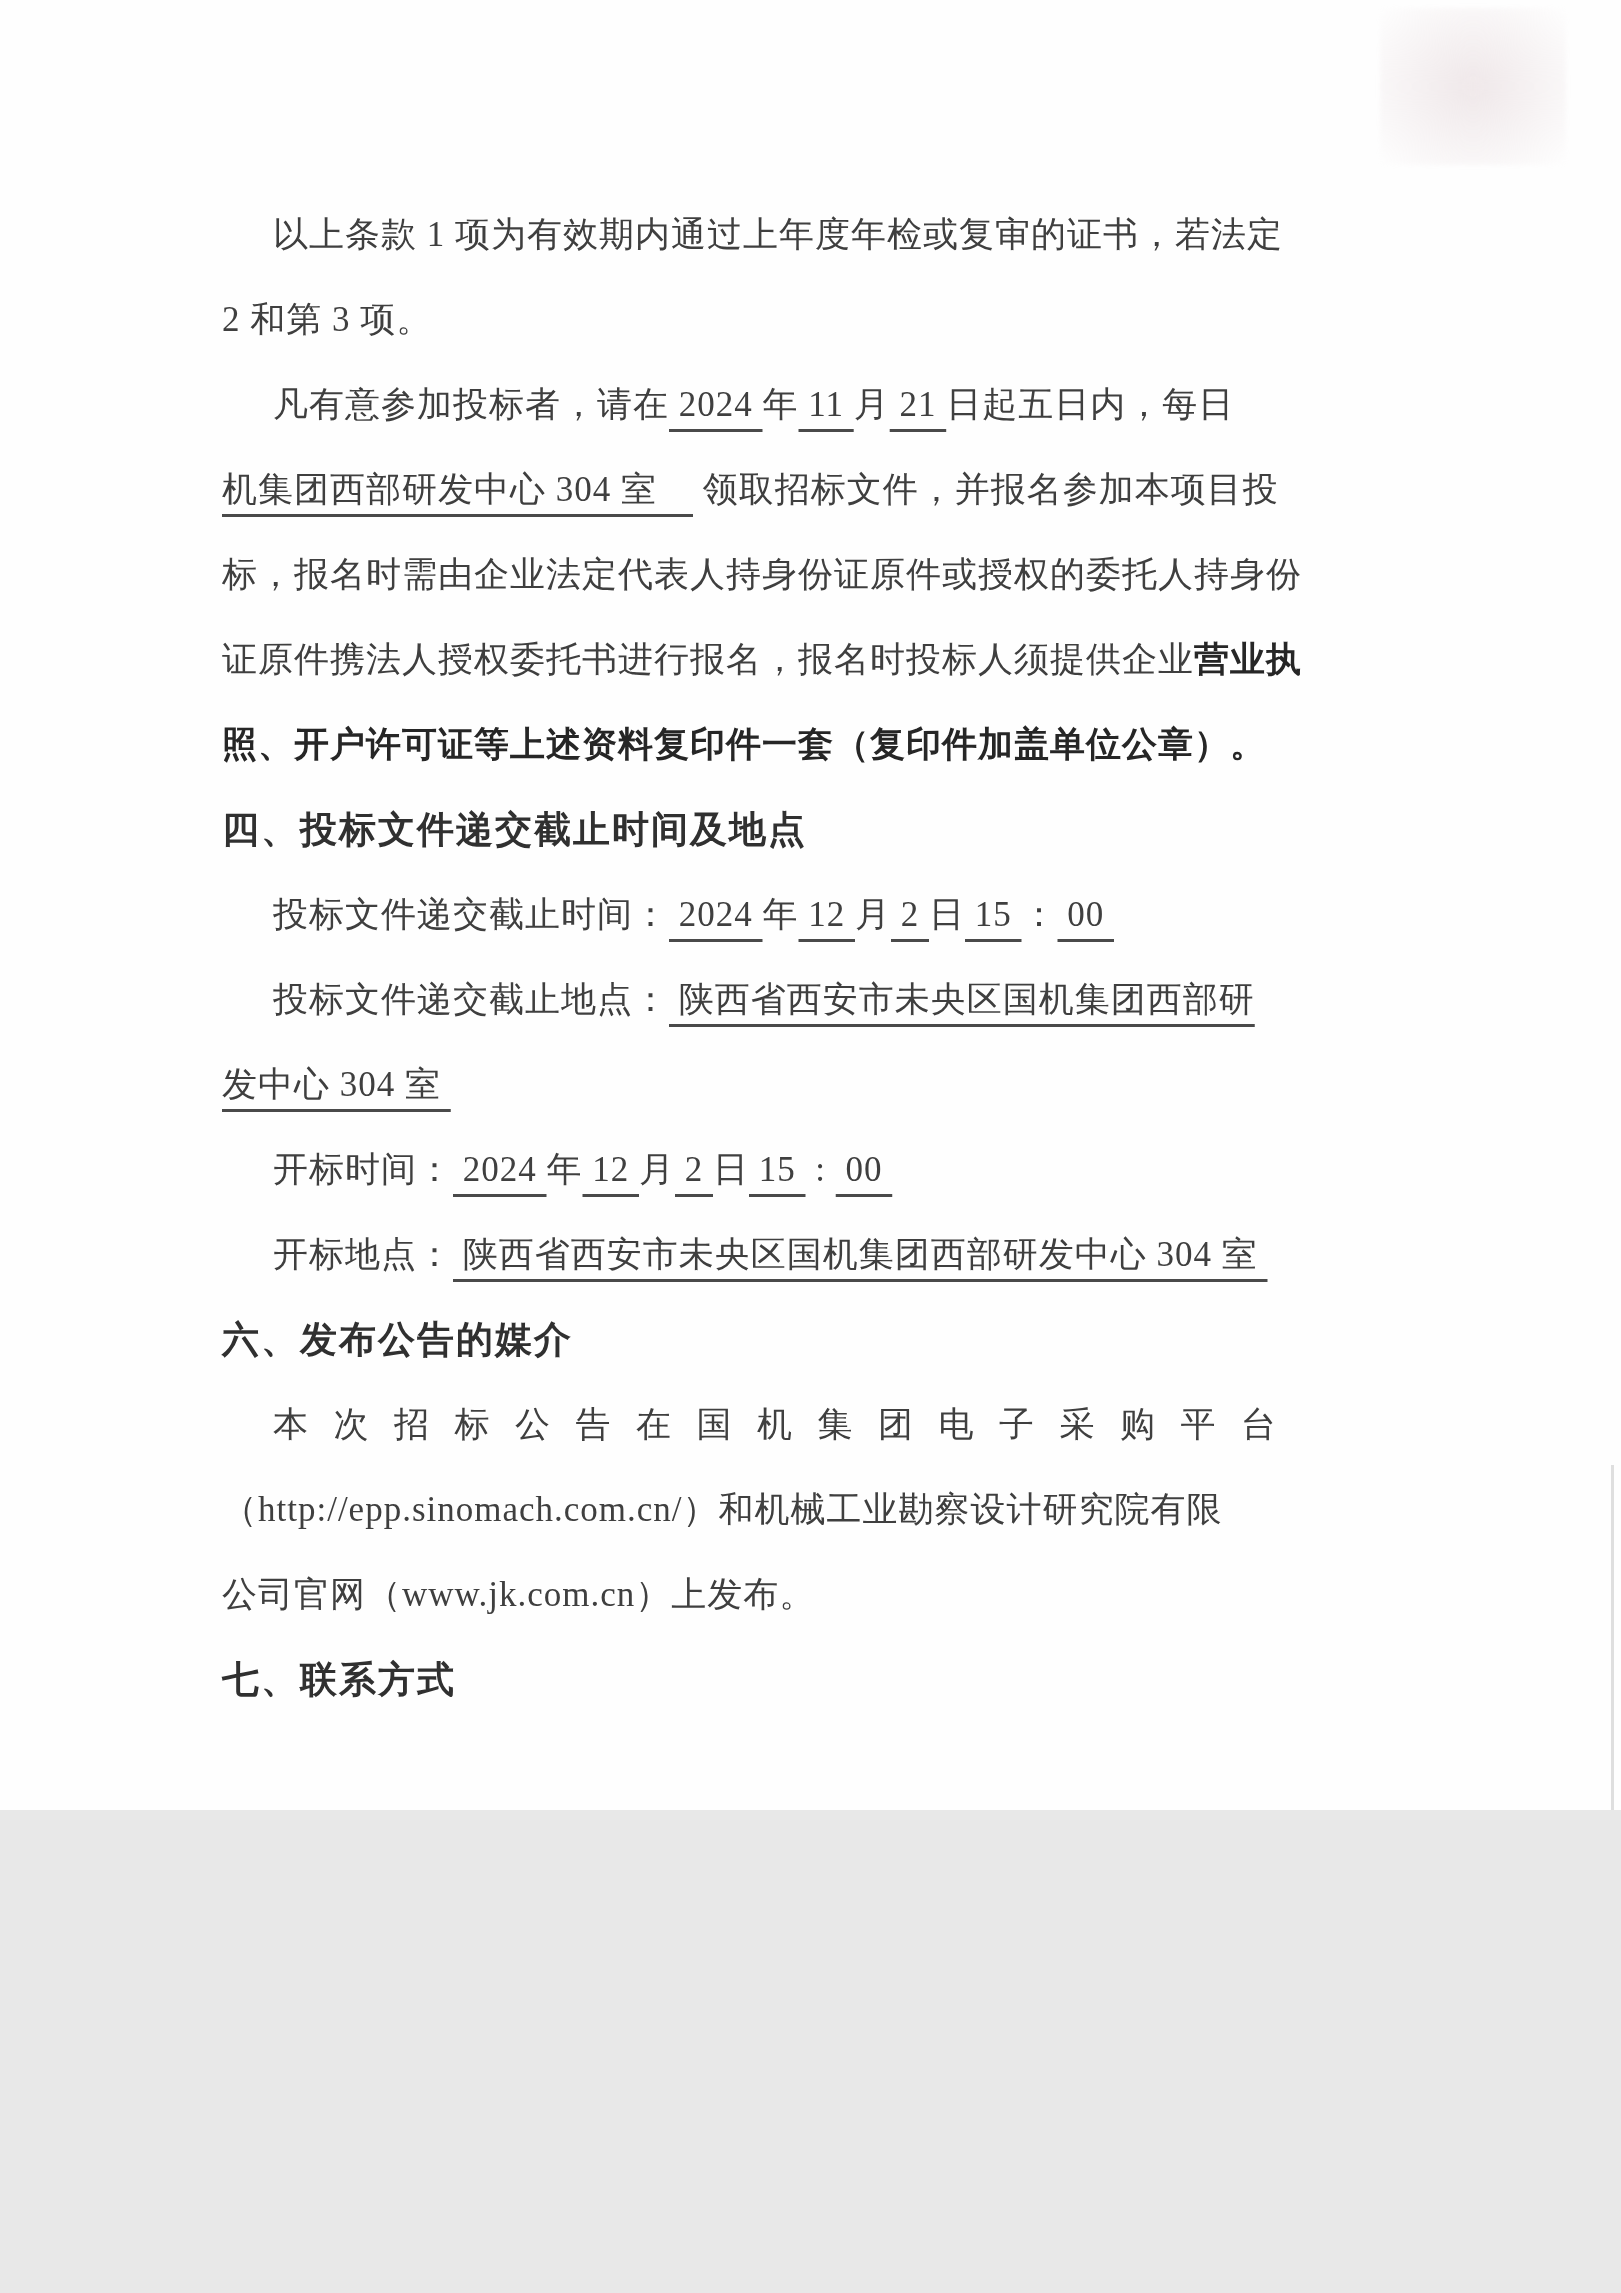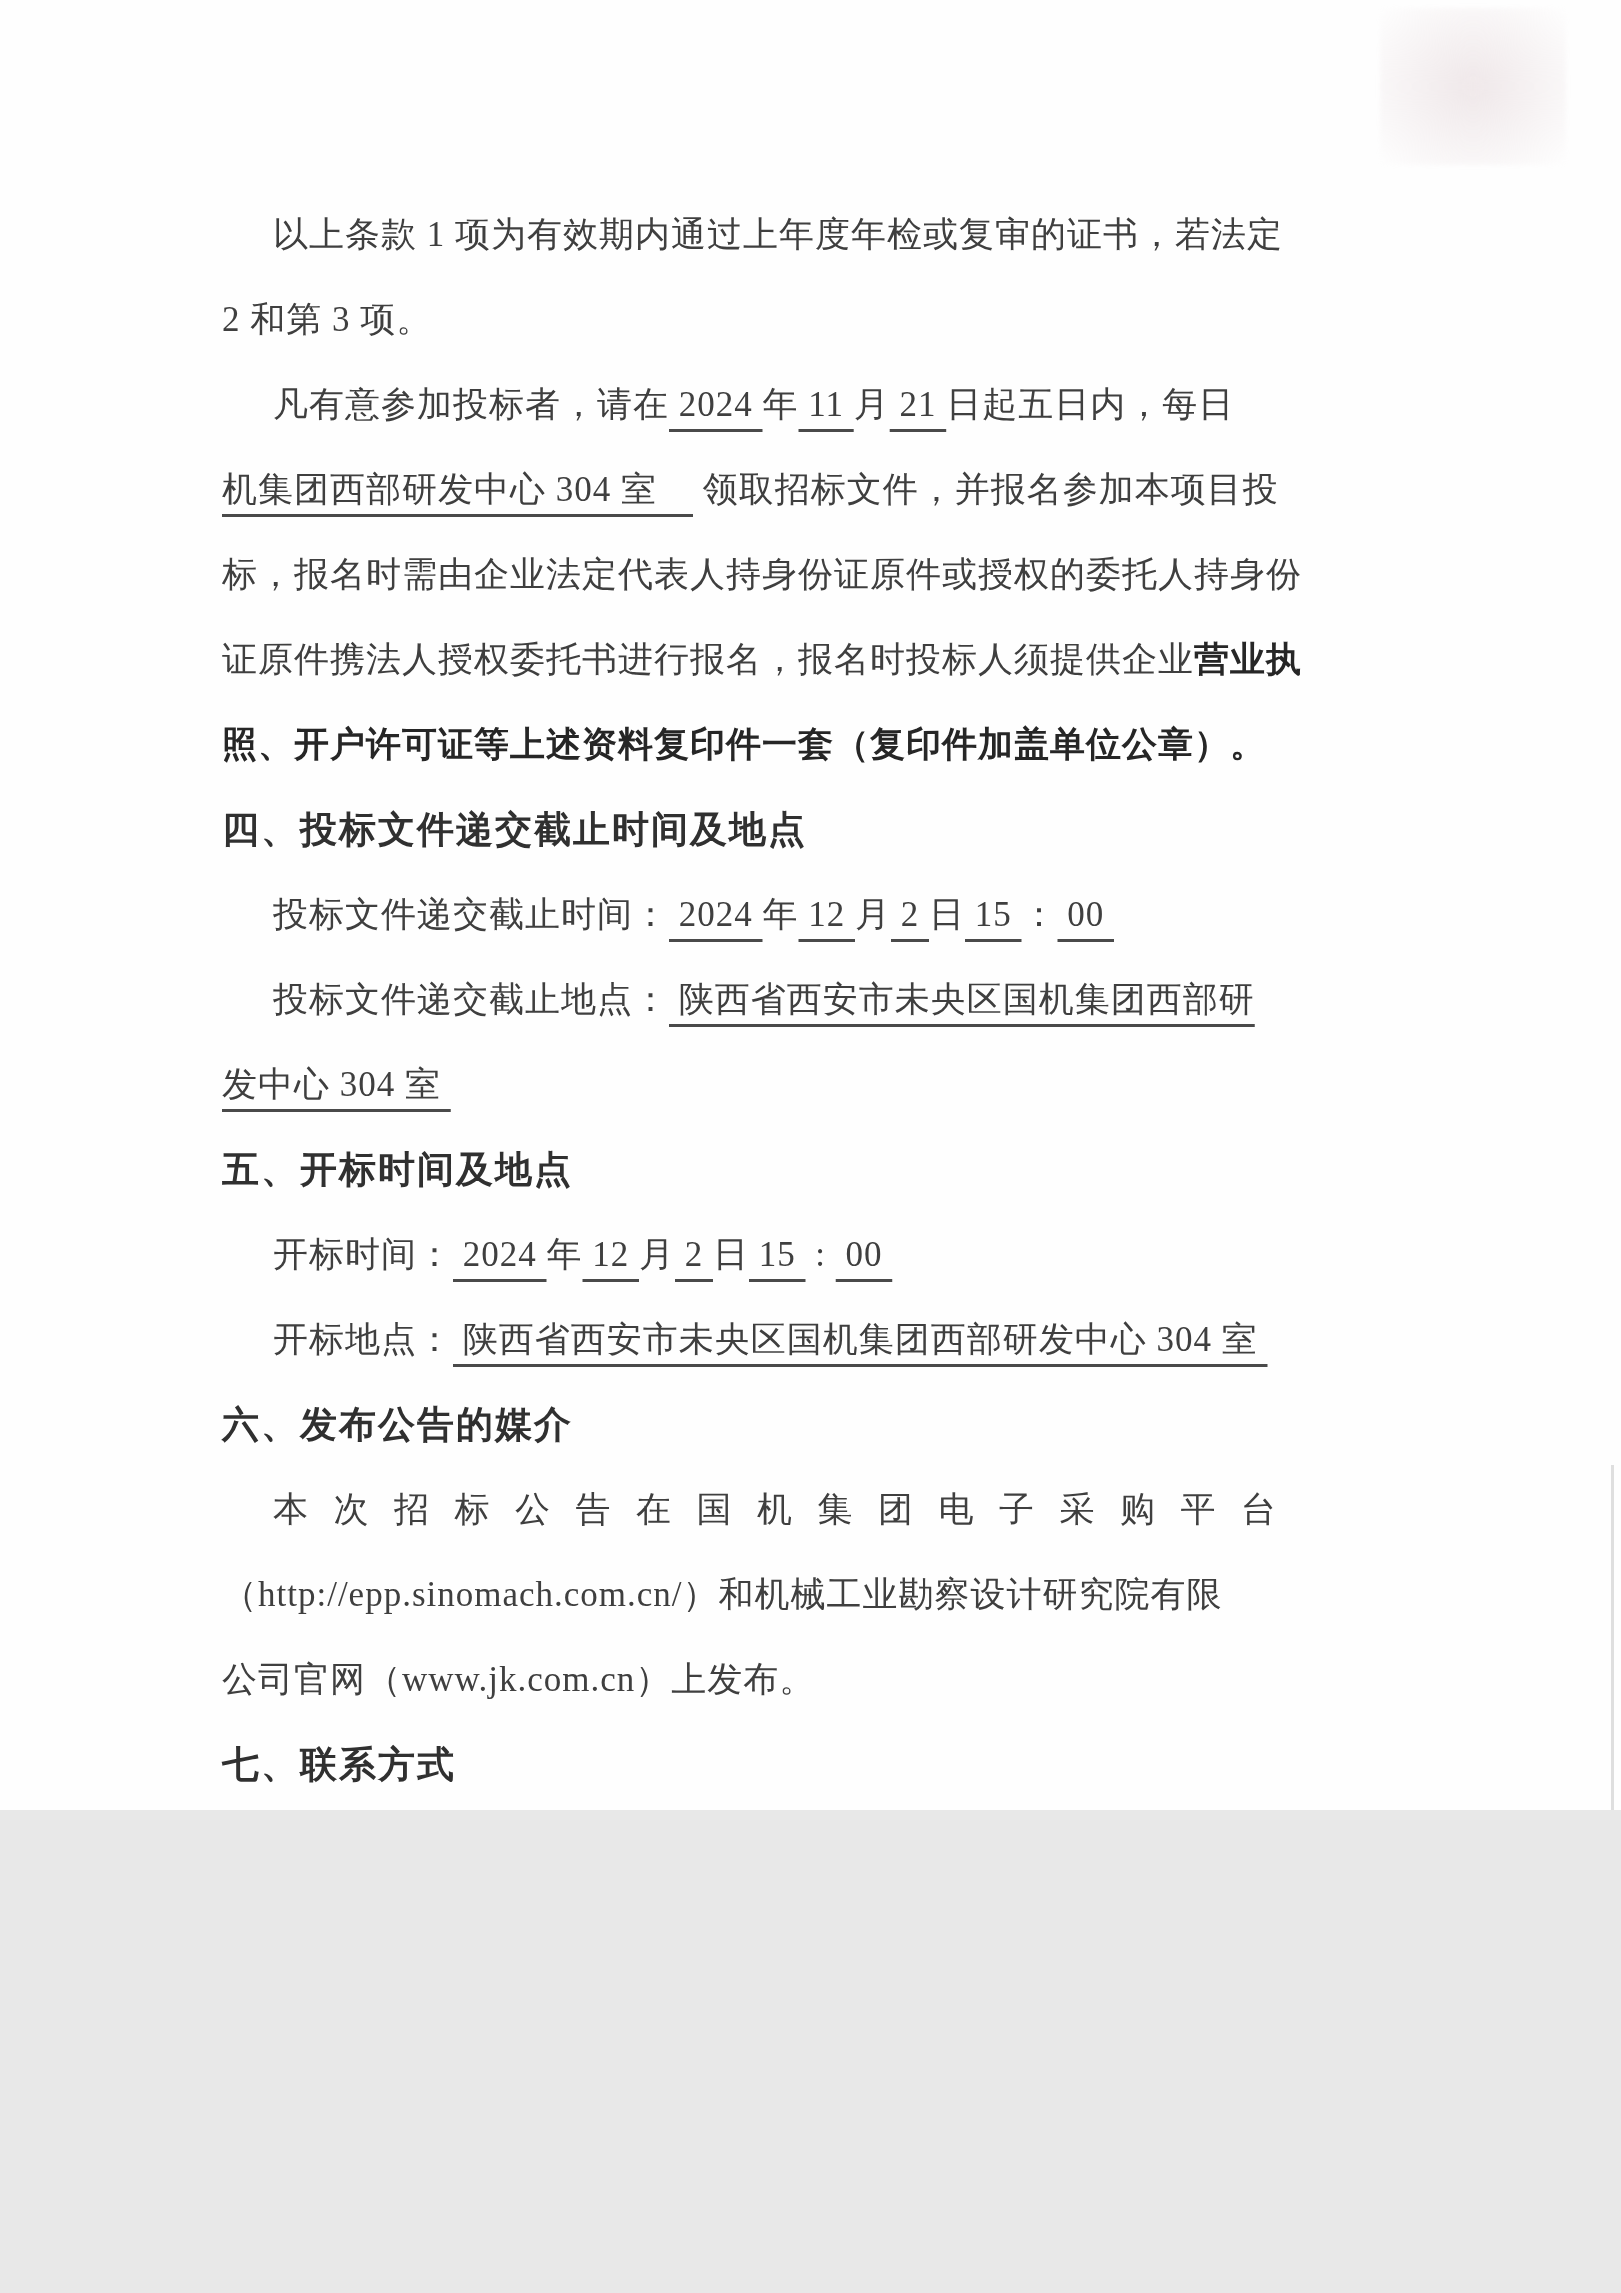--- a/index.html
+++ b/index.html
@@ -95,21 +95,20 @@
       <div class="row"><span>2 和第 3 项。</span></div>
       <div class="row indent"><span>凡有意参加投标者，请在</span><span class="u"> 2024 </span><span>年</span><span class="u"> 11 </span><span>月</span><span class="u"> 21 </span><span>日起五日内，每日</span></div>
       <div class="row"><span class="u">机集团西部研发中心 304 室　</span><span> 领取招标文件，并报名参加本项目投</span></div>
       <div class="row"><span>标，报名时需由企业法定代表人持身份证原件或授权的委托人持身份</span></div>
       <div class="row"><span>证原件携法人授权委托书进行报名，报名时投标人须提供企业</span><span class="b">营业执</span></div>
       <div class="row"><span class="b">照、开户许可证等上述资料复印件一套（复印件加盖单位公章）。</span></div>
       <div class="row heading"><span>四、投标文件递交截止时间及地点</span></div>
       <div class="row indent"><span>投标文件递交截止时间：</span><span class="u"> 2024 </span><span>年</span><span class="u"> 12 </span><span>月</span><span class="u"> 2 </span><span>日</span><span class="u"> 15 </span><span>：</span><span class="u"> 00 </span></div>
       <div class="row indent"><span>投标文件递交截止地点：</span><span class="u"> 陕西省西安市未央区国机集团西部研</span></div>
       <div class="row"><span class="u">发中心 304 室 </span></div>
-      <div class="row heading"><span>五、开标时间及地点</span></div>
       <div class="row indent"><span>开标时间：</span><span class="u"> 2024 </span><span>年</span><span class="u"> 12 </span><span>月</span><span class="u"> 2 </span><span>日</span><span class="u"> 15 </span><span> : </span><span class="u"> 00 </span></div>
       <div class="row indent"><span>开标地点：</span><span class="u"> 陕西省西安市未央区国机集团西部研发中心 304 室 </span></div>
       <div class="row heading"><span>六、发布公告的媒介</span></div>
       <div class="row indent spread"><span>本次招标公告在国机集团电子采购平台</span></div>
       <div class="row"><span>（http://epp.sinomach.com.cn/）和机械工业勘察设计研究院有限</span></div>
       <div class="row"><span>公司官网（www.jk.com.cn）上发布。</span></div>
       <div class="row heading"><span>七、联系方式</span></div>
     </main>
 
   <div class="footer">

